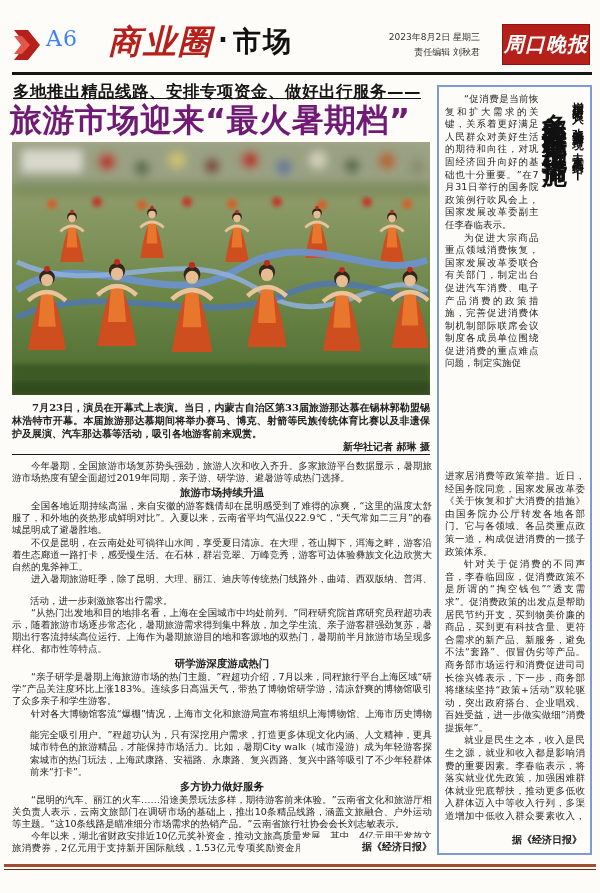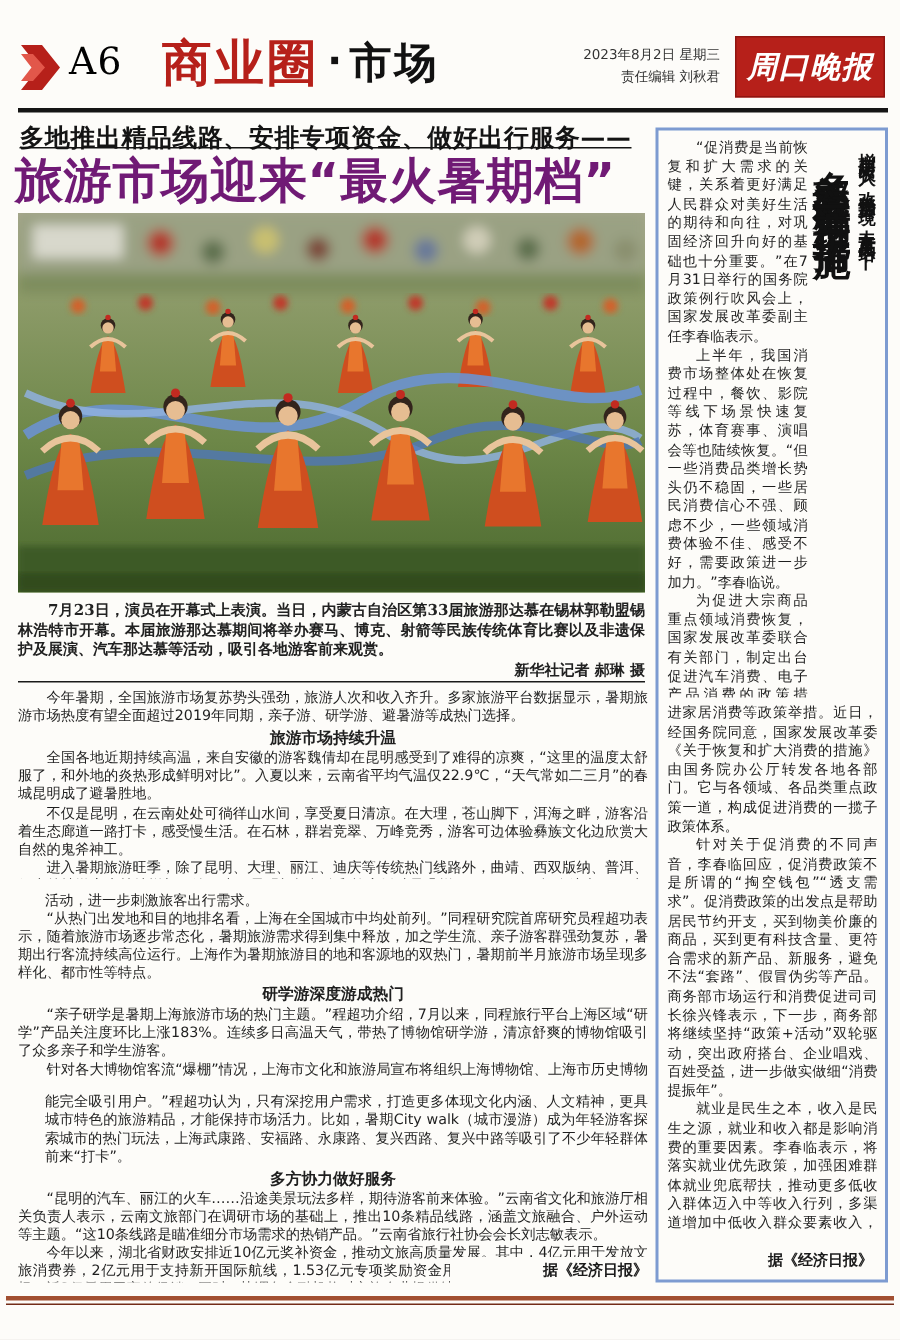--- a/index.html
+++ b/index.html
@@ -2,27 +2,27 @@
 <html><head>
 <meta charset="utf-8">
 <style>
   * { margin:0; padding:0; box-sizing:border-box; }
   body { background:#e8e6e2; font-family:"DejaVu Sans", sans-serif; }
   .page { position:relative; width:600px; height:893px; margin:0 auto; background:#fdfcf9; color:#1b1b1b; overflow:hidden; }
 
   
   .hdr { position:absolute; top:24px; left:12px; right:8px; height:46px; }
   .hdr-arrow { position:absolute; left:2px; top:6px; }
-  .hdr-pageno { position:absolute; left:34px; top:2px; font-family:"DejaVu Serif", serif; font-size:25px; letter-spacing:1px; color:#000000; }
+  .hdr-pageno { position:absolute; left:34px; top:2px; font-family:"DejaVu Serif", serif; font-size:22px; letter-spacing:1px; color:#3b82f6; }
   .hdr-section { position:absolute; left:96px; top:-4px; white-space:nowrap; }
-  .sec-red { font-family:"DejaVu Serif", serif; font-weight:bold; font-size:33px; color:#b6201a; letter-spacing:2px; }
+  .sec-red { font-family:"DejaVu Serif", serif; font-style:italic; font-weight:bold; font-size:33px; color:#b6201a; letter-spacing:2px; }
   .sec-dot { font-size:26px; font-weight:bold; color:#111; vertical-align:4px; }
   .sec-black { font-size:28px; font-weight:bold; color:#111; vertical-align:2px; letter-spacing:2px; }
   .hdr-dates { position:absolute; right:112px; top:6px; text-align:right; font-size:9px; line-height:15px; color:#333; }
-  .hdr-logo { position:absolute; right:2px; top:0px; width:100px; height:41px; background:#b6201a; color:#fff; display:flex; align-items:center; justify-content:center; font-family:"DejaVu Serif", serif; font-style:italic; font-weight:bold; font-size:20px; letter-spacing:1px; box-shadow:0 0 0 1px #8f1511 inset; }
+  .hdr-logo { position:absolute; right:2px; top:0px; width:88px; height:41px; background:#b6201a; color:#fff; display:flex; align-items:center; justify-content:center; font-family:"DejaVu Serif", serif; font-style:italic; font-weight:bold; font-size:20px; letter-spacing:1px; box-shadow:0 0 0 1px #8f1511 inset; }
   .hdr-rule { position:absolute; top:72px; left:12px; right:8px; height:3px; background:#151515; }
 
   
   .kicker { position:absolute; top:81px; left:13px; width:420px; font-size:16.5px; font-weight:bold; letter-spacing:0.5px; color:#141414;text-decoration:underline; }
   .headline { position:absolute; top:99px; left:10px; width:424px; font-size:32px; font-weight:900; letter-spacing:0.5px; color:#701a75; white-space:nowrap; }
 
   
   .photo { position:absolute; top:142px; left:12px; width:418px; height:253px; overflow:hidden; background:#6d8748; }
   .caption { position:absolute; top:401px; left:12px; width:418px; font-family:"DejaVu Serif", serif; font-size:10px; line-height:13px; text-align:justify; text-indent:2em; color:#222; font-weight:bold; }
   .credit { position:absolute; top:440px; left:12px; width:418px; text-align:right; font-family:"DejaVu Serif", serif; font-weight:bold; font-size:10px; color:#222; }
@@ -207,21 +207,20 @@
         <div class="p">今年以来，湖北省财政安排近10亿元奖补资金，推动文旅高质量发展。其中，4亿元用于发放文旅消费券，2亿元用于支持新开国际航线，1.53亿元专项奖励资金用于鼓励旅行社开拓省外客源市场，近2亿元用于宣传促销。同时，协调各金融机构对文旅企业提供续贷展期、贴息等支持。</div>
         <div class="p">湖北文旅集团统筹38家景区、40家酒店推出了一系列惠民举措。在神农架、恩施大峡谷、荆门龙泉公园等景区，游客可凭高考、中考准考证免费入园。“游湖北”平台在咸宁试点启动2023消费券发放工作，已发放消费券1.5万张。</div>
       </div>
   </div>
   <div class="main-attr">据《经济日报》</div>
 
   <div class="sidebar">
     <div class="sb-top">
       <div class="sb-narrow">
           <div class="p">“促消费是当前恢复和扩大需求的关键，关系着更好满足人民群众对美好生活的期待和向往，对巩固经济回升向好的基础也十分重要。”在7月31日举行的国务院政策例行吹风会上，国家发展改革委副主任李春临表示。</div>
-          <div class="p">上半年，我国消费市场整体处在恢复过程中，餐饮、影院等线下场景快速复苏，体育赛事、演唱会等也陆续恢复。“但一些消费品类增长势头仍不稳固，一些居民消费信心不强、顾虑不少，一些领域消费体验不佳、感受不好，需要政策进一步加力。”李春临说。</div>
           <div class="p">为促进大宗商品重点领域消费恢复，国家发展改革委联合有关部门，制定出台促进汽车消费、电子产品消费的政策措施，完善促进消费体制机制部际联席会议制度各成员单位围绕促进消费的重点难点问题，制定实施促</div>
         </div>
       <div class="sb-title">多部委详解促消费一揽子措施</div>
       <div class="sb-sub">增加居民收入、改善消费环境、丰富产品供给——</div>
     </div>
     <div class="sb-wide">
         <div class="p noindent">进家居消费等政策举措。近日，经国务院同意，国家发展改革委《关于恢复和扩大消费的措施》由国务院办公厅转发各地各部门。它与各领域、各品类重点政策一道，构成促进消费的一揽子政策体系。</div>
         <div class="p">针对关于促消费的不同声音，李春临回应，促消费政策不是所谓的“掏空钱包”“透支需求”。促消费政策的出发点是帮助居民节约开支，买到物美价廉的商品，买到更有科技含量、更符合需求的新产品、新服务，避免不法“套路”、假冒伪劣等产品。商务部市场运行和消费促进司司长徐兴锋表示，下一步，商务部将继续坚持“政策+活动”双轮驱动，突出政府搭台、企业唱戏、百姓受益，进一步做实做细“消费提振年”。</div>
         <div class="p">就业是民生之本，收入是民生之源，就业和收入都是影响消费的重要因素。李春临表示，将落实就业优先政策，加强困难群体就业兜底帮扶，推动更多低收入群体迈入中等收入行列，多渠道增加中低收入群众要素收入，多渠道增加城乡居民财产性收入，推动居民收入增长与经济增长基本同步，提高居民消费意愿。</div>
       </div>

